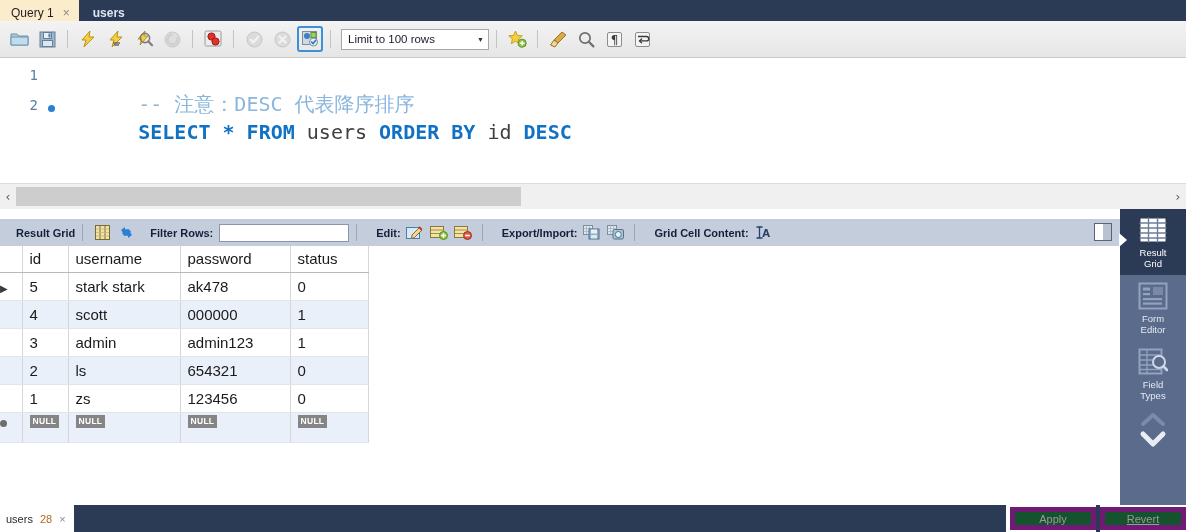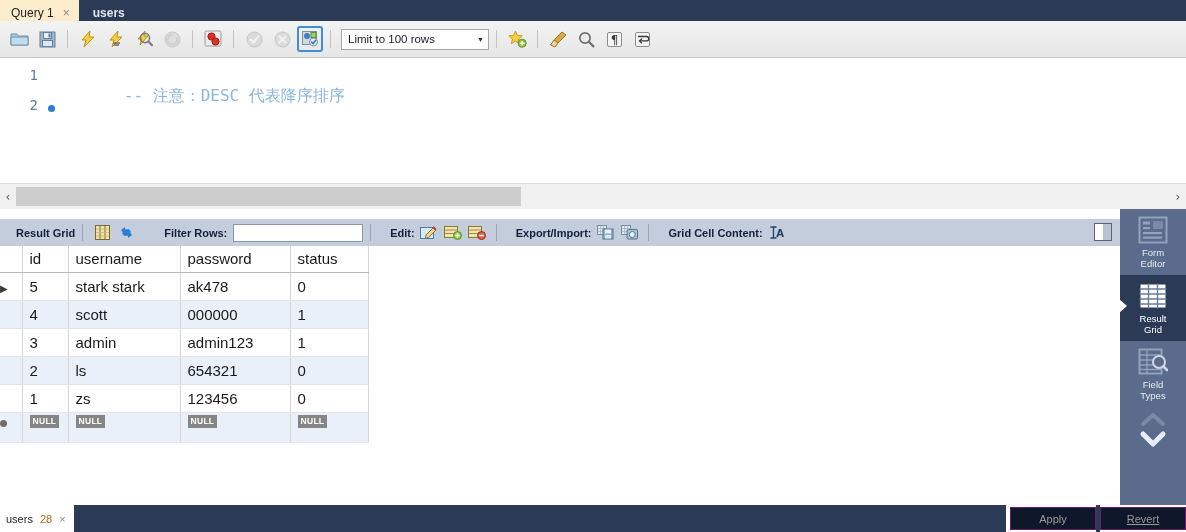--- a/index.html
+++ b/index.html
@@ -67,21 +67,21 @@
     position:absolute; right:28px; font-family:"DejaVu Sans Mono", monospace;
     font-size:14px; color:#5b7fa6;
   }
   .lmark {
     position:absolute; width:7px; height:7px; border-radius:50%;
     background:#2a7fd4;
   }
   .codeline {
     position:absolute; left:66px;
     font-family:"DejaVu Sans Mono", monospace;
-    font-size:16px; white-space:pre;
+    font-size:20px; white-space:pre;
   }
   .kw { color:#1172c4; font-weight:bold; }
   .idf { color:#3f3f3f; }
   .cmt { color:#8ab6dd; }
 
   
   .hscroll {
     position:absolute; left:0; top:183px; width:1186px; height:26px;
     background:#f0f0f0; border-top:1px solid #dcdcdc;
     display:flex; align-items:center;
@@ -178,21 +178,21 @@
     background:#ffffff; display:flex; align-items:center;
   }
   .btab {
     display:flex; align-items:center; gap:7px; padding:0 8px 0 6px;
     font-size:11px; color:#2a2a2a; height:27px;
   }
   .btab .cnt { color:#b06a1d; }
   .btab .bclose { color:#8a8a8a; font-size:11px; }
   .bfill { flex:1; height:27px; background:#2b3a55; }
   .bbtn {
-    width:86px; height:23px; background:#0f172a; border:1px solid #701a75;
+    width:86px; height:23px; background:#14532d; border:5px solid #701a75;
     color:#9a9a9a; font-size:11px; display:flex; align-items:center;
     justify-content:center; margin-left:4px;
   }
   .bspace { width:4px; height:27px; background:#2b3a55;}
 </style>
 </head>
 <body>
 
 <div id="app">
 
@@ -331,20 +331,23 @@
   </div>
 
   <div class="editor">
     <div class="gutter">
       <span class="lnum" style="top:9px;">1</span>
       <span class="lnum" style="top:39px;">2</span>
       <span class="lmark" style="left:48px; top:47px;"></span>
     </div>
     <div class="codeline" style="top:9px;">
       <span class="cmt">-- 注意：DESC 代表降序排序</span>
+    </div>
+    <div class="codeline" style="top:38px;">
+      <span class="kw">SELECT * FROM </span><span class="idf">users </span><span class="kw">ORDER BY </span><span class="idf">id </span><span class="kw">DESC</span>
     </div>
   </div>
 
   <div class="hscroll">
     <div class="hs-arrow">‹</div>
     <div class="hs-track">
       <div class="hs-thumb"></div>
     </div>
     <div class="hs-arrow">›</div>
   </div>
@@ -358,21 +361,21 @@
         <path d="M5 1 v13 M10 1 v13" stroke="#7a6b33" stroke-width="1"></path>
         <path d="M1 4 h13 M1 7.5 h13 M1 11 h13" stroke="#c9b96f" stroke-width="0.8"></path>
       </svg>
     </div>
     <div class="ribtn">
       <svg class="ic" width="15" height="15" viewBox="0 0 15 15">
         <path d="M2 5 L6 2 v2.2 h4 L12 7 L8 10 V7.8 H4 Z" fill="#2b7fd4"></path>
         <path d="M13 10 L9 13 v-2.2 H5 L3 8 l4 -3 v2.2 h4 Z" fill="#2b7fd4"></path>
       </svg>
     </div>
-    <span class="rlabel" style="margin-left:14px;">Filter Rows:</span>
+    <span class="rlabel" style="margin-left:0;">Filter Rows:</span>
     <input class="filterinput" type="text" value="" style="">
     <div class="rsep"></div>
     <span class="rlabel">Edit:</span>
     <div class="ribtn" style="margin-left:4px;">
       <svg class="ic" width="17" height="15" viewBox="0 0 17 15">
         <rect x="0.5" y="2.5" width="13" height="11" fill="#d8e9f5" stroke="#4a7fa5"></rect>
         <path d="M6 10 L13.5 2.5 L16 5 L8.5 12.5 L5.5 13.5 Z" fill="#f0d79a" stroke="#8a6c2d"></path>
         <path d="M13 2 L15.8 4.8" stroke="#c0392b" stroke-width="2"></path>
       </svg>
     </div>
@@ -477,48 +480,48 @@
           <td><span class="nullbadge">NULL</span></td>
           <td><span class="nullbadge">NULL</span></td>
           <td><span class="nullbadge">NULL</span></td>
         </tr>
       </tbody>
     </table>
   </div>
 
   <div class="sidebar">
 
+    <div class="sb-item active">
+      <div class="sb-pointer"></div>
+      <svg class="ic" width="30" height="28" viewBox="0 0 30 28">
+        <rect x="1.5" y="1.5" width="27" height="25" fill="#ffffff" stroke="#2a3a55" stroke-width="2"></rect>
+        <path d="M1.5 7 h27 M1.5 12 h27 M1.5 17 h27 M1.5 22 h27" stroke="#6b7d9b" stroke-width="1.4"></path>
+        <path d="M10.5 1.5 v25 M19.5 1.5 v25" stroke="#6b7d9b" stroke-width="1.4"></path>
+      </svg>
+      <div class="sb-label">
+        <span>Result</span><br>
+        <span>Grid</span>
+      </div>
+    </div>
+
     <div class="sb-item">
       <svg class="ic" width="30" height="28" viewBox="0 0 30 28">
         <rect x="1.5" y="1.5" width="27" height="25" fill="none" stroke="#93a2bd" stroke-width="2"></rect>
         <rect x="5" y="5.5" width="7" height="3" fill="#93a2bd"></rect>
         <rect x="15" y="5" width="10" height="8" fill="#93a2bd" opacity="0.55"></rect>
         <rect x="5" y="11" width="7" height="2.2" fill="#93a2bd"></rect>
         <rect x="5" y="16" width="19" height="2.2" fill="#93a2bd"></rect>
         <rect x="5" y="20.5" width="19" height="2.2" fill="#93a2bd"></rect>
       </svg>
       <div class="sb-label">
         <span>Form</span><br>
         <span>Editor</span>
       </div>
     </div>
 
-    <div class="sb-item active">
-      <div class="sb-pointer"></div>
-      <svg class="ic" width="30" height="28" viewBox="0 0 30 28">
-        <rect x="1.5" y="1.5" width="27" height="25" fill="#ffffff" stroke="#2a3a55" stroke-width="2"></rect>
-        <path d="M1.5 7 h27 M1.5 12 h27 M1.5 17 h27 M1.5 22 h27" stroke="#6b7d9b" stroke-width="1.4"></path>
-        <path d="M10.5 1.5 v25 M19.5 1.5 v25" stroke="#6b7d9b" stroke-width="1.4"></path>
-      </svg>
-      <div class="sb-label">
-        <span>Result</span><br>
-        <span>Grid</span>
-      </div>
-    </div>
-
     <div class="sb-item">
       <svg class="ic" width="30" height="28" viewBox="0 0 30 28">
         <rect x="1.5" y="1.5" width="22" height="24" fill="none" stroke="#93a2bd" stroke-width="2"></rect>
         <path d="M1.5 7 h22 M1.5 12 h22 M1.5 17 h22 M1.5 21.5 h22" stroke="#93a2bd" stroke-width="1.3"></path>
         <path d="M9 1.5 v24" stroke="#93a2bd" stroke-width="1.3"></path>
         <circle cx="21" cy="14" r="6" fill="#5a6b8c" stroke="#cfd8e6" stroke-width="2"></circle>
         <path d="M25.5 18.5 L29 22" stroke="#cfd8e6" stroke-width="2.6" stroke-linecap="round"></path>
       </svg>
       <div class="sb-label">
         <span>Field</span><br>

